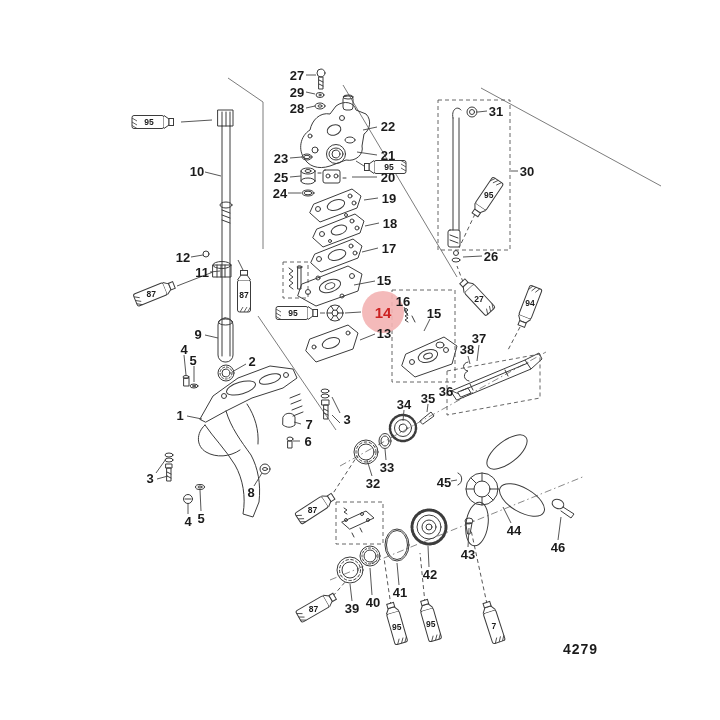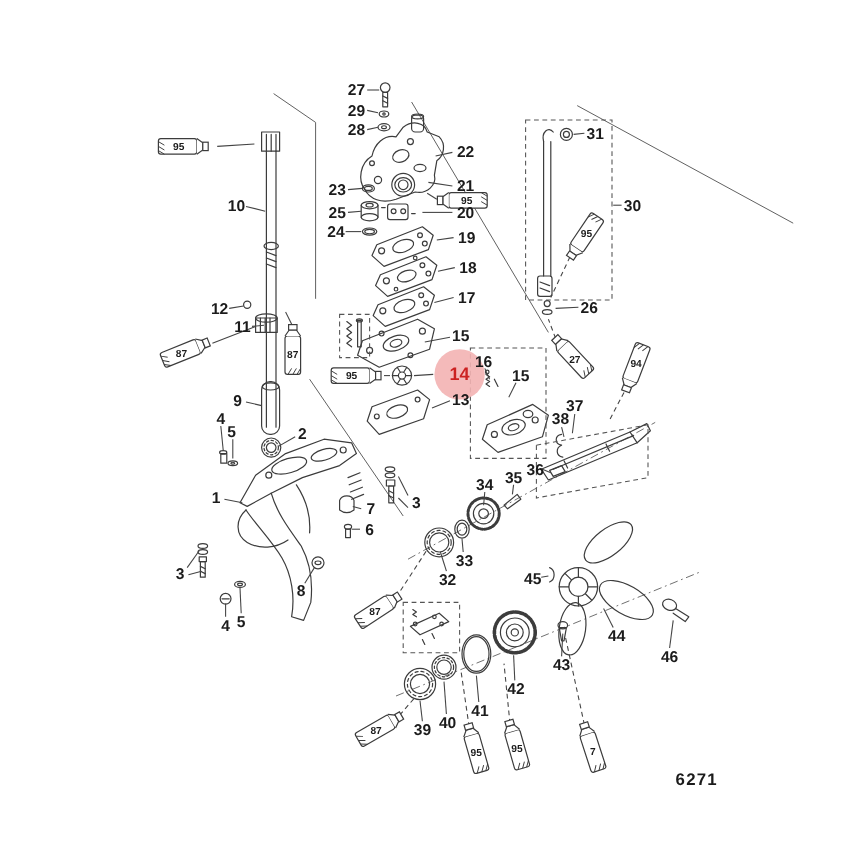--- a/index.html
+++ b/index.html
@@ -621,14 +621,14 @@
         </g>
         <g>
           <text x="514" y="530" text-anchor="middle" dominant-baseline="central" font-size="13" font-weight="bold" fill="#1b1b1b">44</text>
         </g>
         <g>
           <text x="558" y="547" text-anchor="middle" dominant-baseline="central" font-size="13" font-weight="bold" fill="#1b1b1b">46</text>
         </g>
       </g>
   </svg>
 
-  <div class="pn">6271</div>
+  <div class="pn">4279</div>
 </div>
 
 </body></html>

